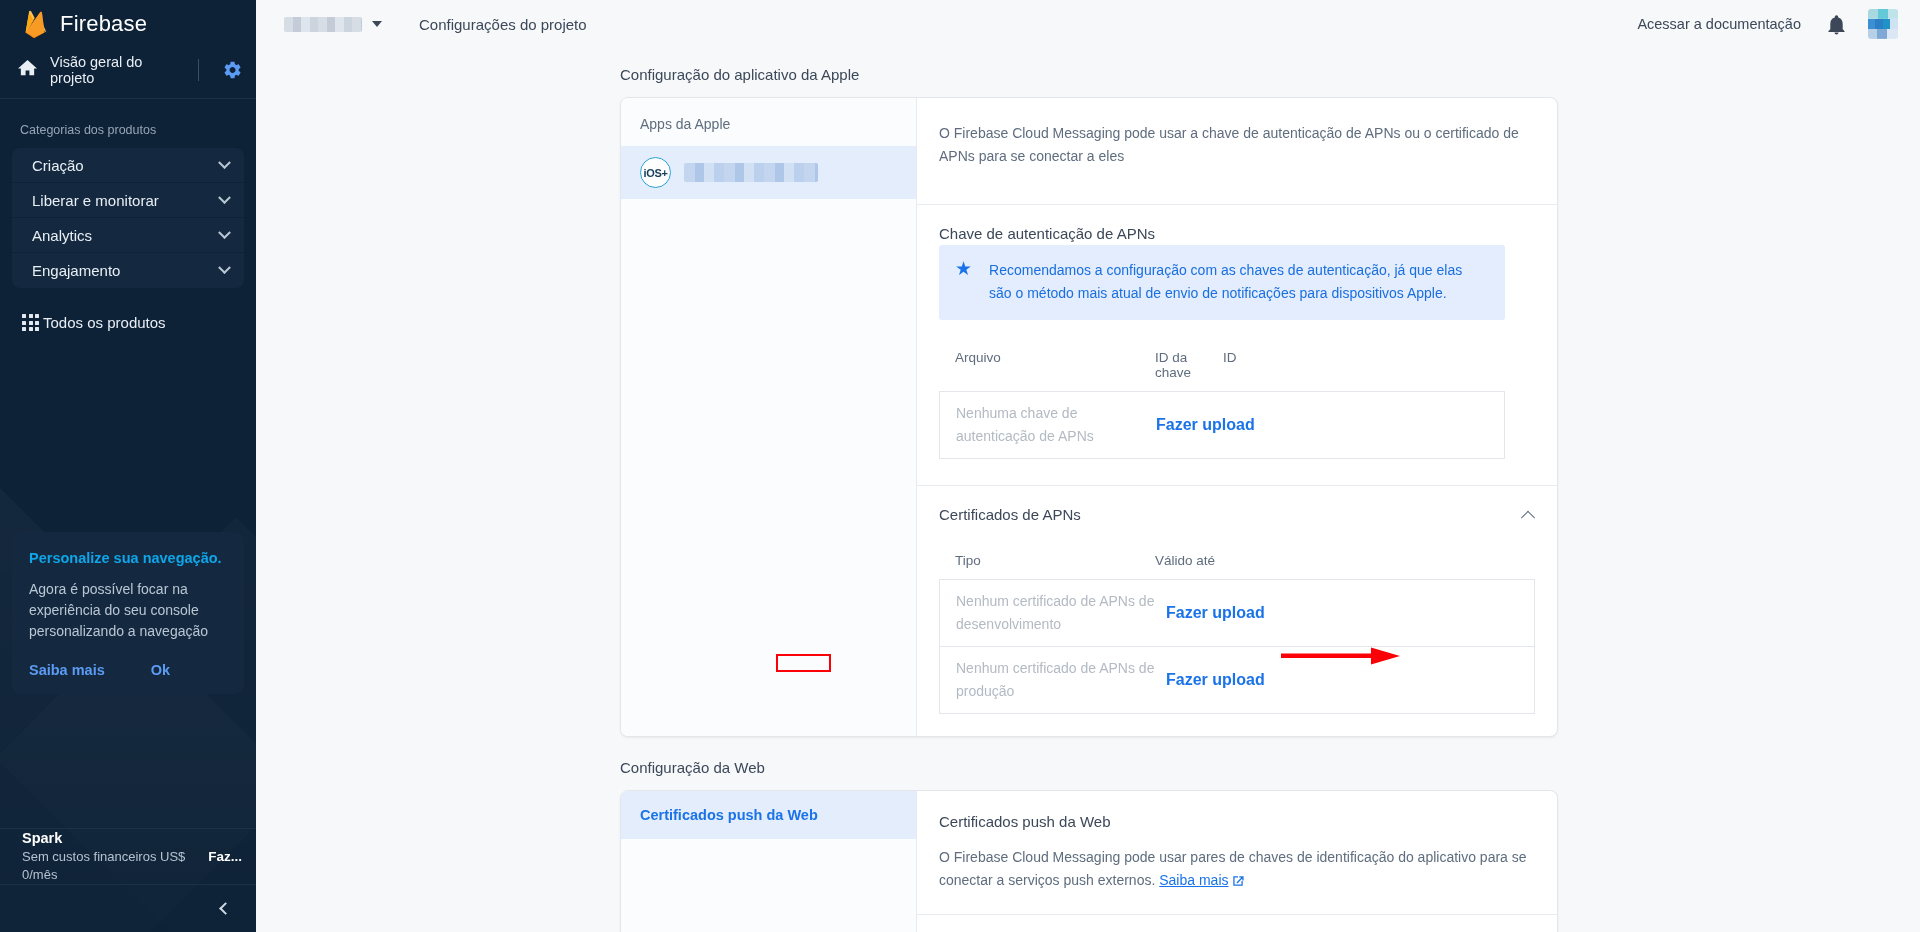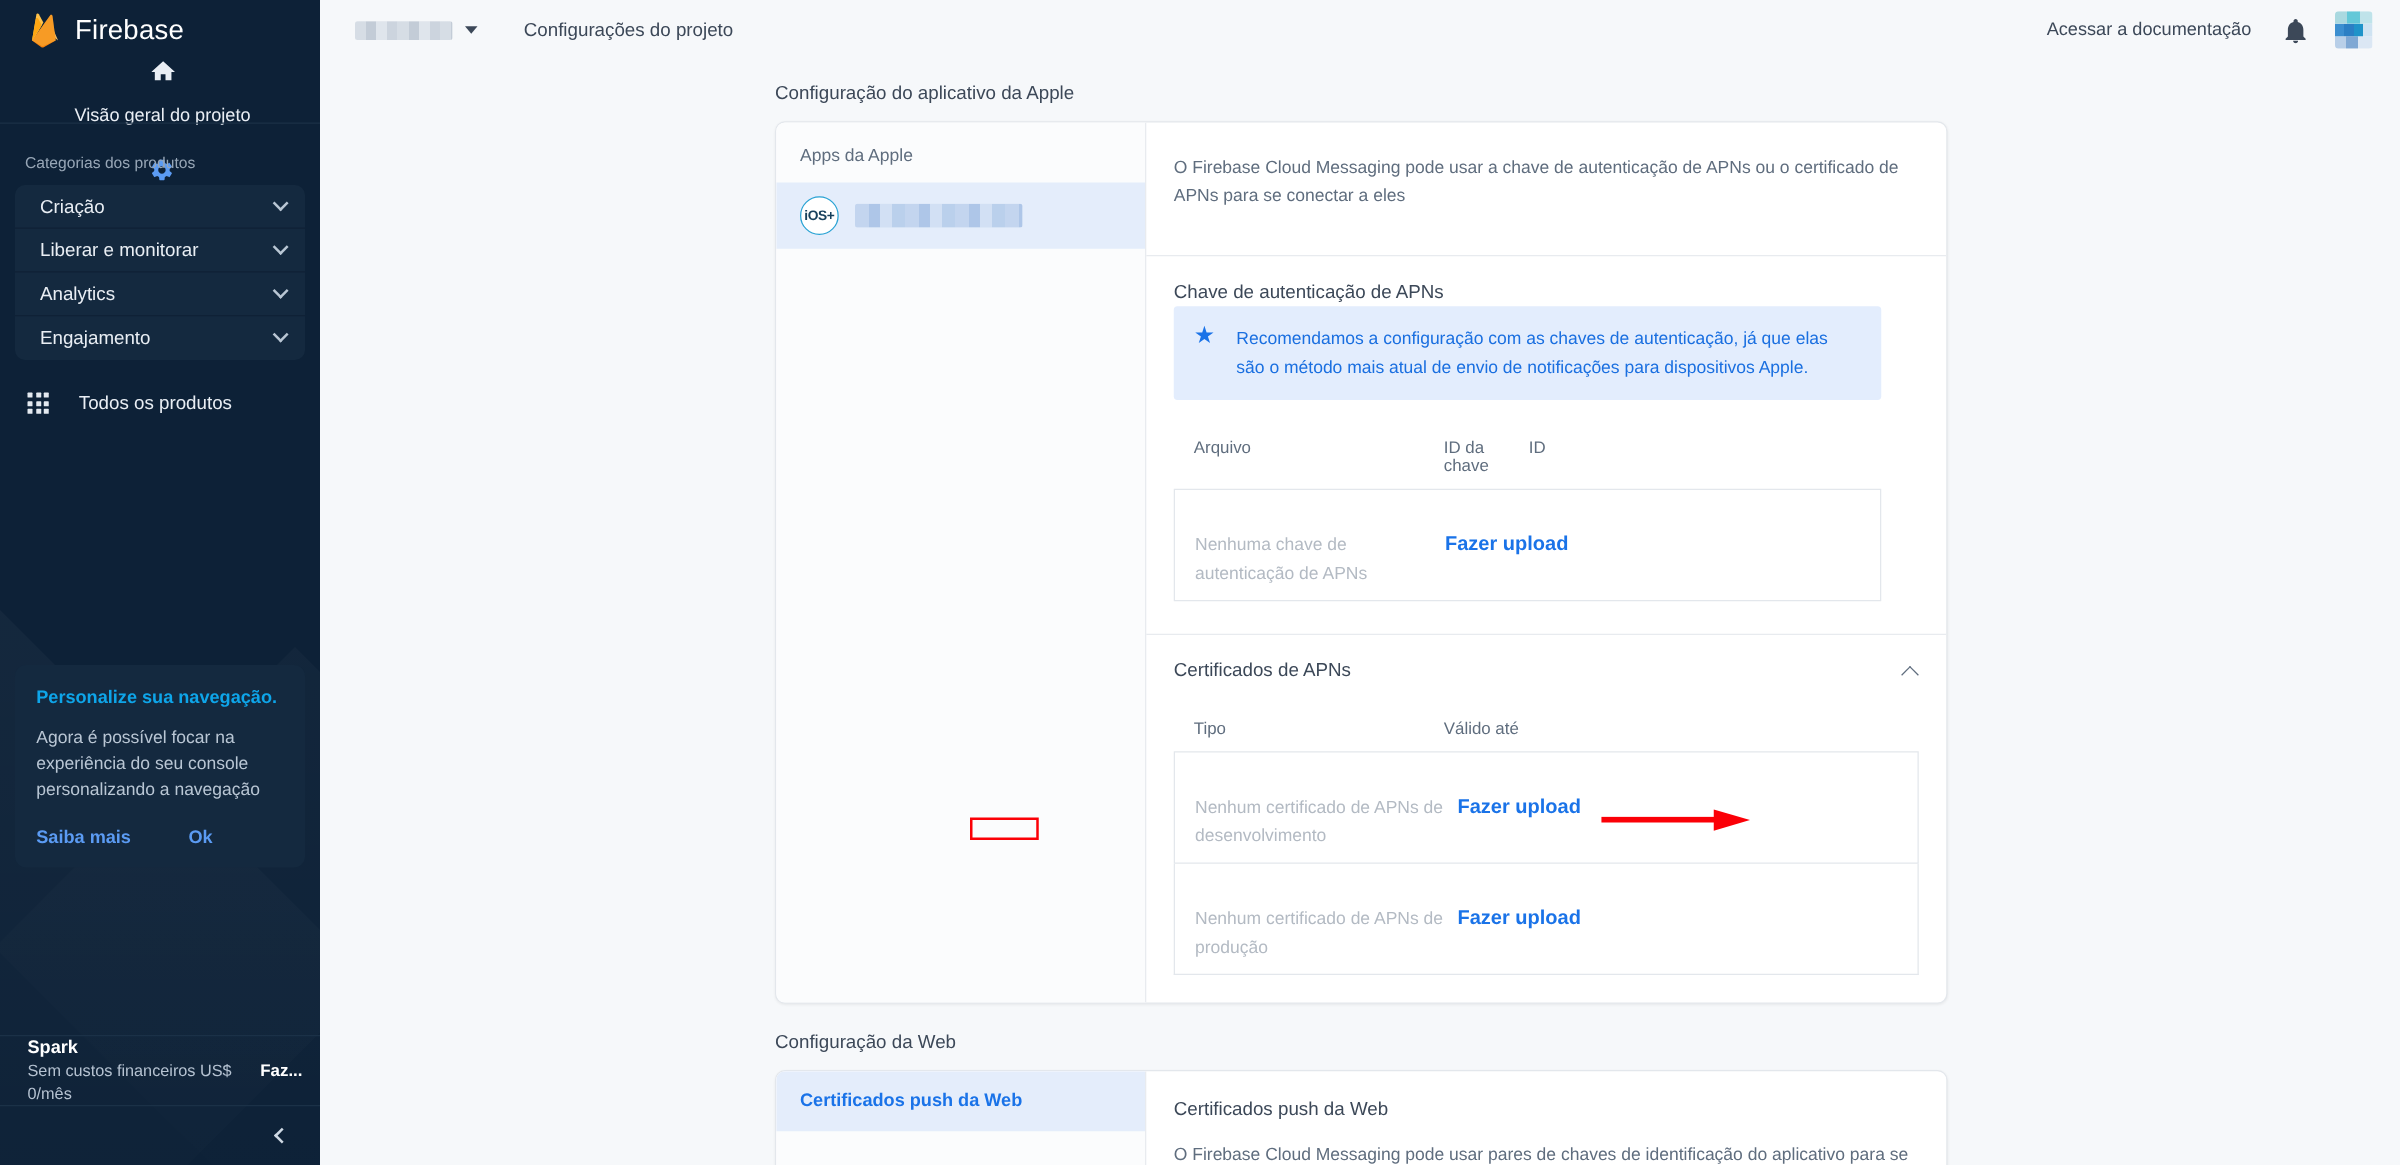--- a/index.html
+++ b/index.html
@@ -78,21 +78,21 @@
     pointer-events: none;
   }
   .sidebar::after {
     content: ""; position: absolute; right: -150px; top: 540px;
     width: 340px; height: 340px; transform: rotate(45deg);
     background: linear-gradient(135deg, rgba(255,255,255,.022), rgba(255,255,255,0));
     pointer-events: none;
   }
   .overview-row {
     position: relative; display: flex; align-items: center; height: 44px;
-    padding: 0 14px 0 18px; gap: 13px; cursor: pointer; z-index: 2; flex-direction: column;
+    padding: 0 14px 0 18px; gap: 13px; cursor: pointer; z-index: 2;
   }
   .overview-label { font-size: 14.5px; color: #e9eef4; flex: 1; }
   .vdiv { width: 1px; height: 22px; background: #3a4e63; margin-right: 12px; }
   .gear { cursor: pointer; display: flex; }
   .sb-sep { position: relative; height: 1px; background: #1b3147; margin-top: 6px; z-index: 2; }
 
   .cat-head {
     position: relative; z-index: 2;
     font-size: 12.5px; color: #97a6b6; padding: 24px 0 11px 20px;
   }
@@ -106,21 +106,21 @@
     border-bottom: 1px solid #0f2136;
   }
   .cat-item:last-child { border-bottom: none; }
   .cat-name { flex: 1; font-size: 15px; color: #e9eef4; }
   .chev-d {
     width: 9px; height: 9px; border-right: 2px solid #b9c6d4;
     border-bottom: 2px solid #b9c6d4; transform: rotate(45deg) translate(-2px,-2px);
   }
   .all-prod {
     position: relative; z-index: 2;
-    display: flex; align-items: center; gap: 24px;
+    display: flex; align-items: center; gap: 4px;
     padding: 26px 0 0 22px; cursor: pointer;
   }
   .grid-ic { width: 17px; height: 17px; display: grid;
     grid-template-columns: repeat(3, 1fr); grid-template-rows: repeat(3, 1fr); gap: 2.5px; }
   .grid-ic i { background: #e3e9f0; border-radius: .5px; display: block; }
   .all-prod-label { font-size: 15px; color: #e9eef4; }
 
   
   .promo {
     position: absolute; left: 12px; top: 484px; width: 232px;
@@ -212,21 +212,21 @@
   .banner-txt { font-size: 14px; color: #1a6fe0; line-height: 23px; }
 
   .tbl { margin: 30px 22px 0 22px; }
   .tbl-head { display: flex; padding: 0 0 11px 16px; }
   .th { font-size: 13.5px; color: #5f6d7e; }
   .row {
     display: flex; align-items: center; min-height: 58px;
     border: 1px solid #e3e7ec; padding: 10px 0 10px 16px;
   }
   .row + .row { border-top: none; }
-  .cell-empty { font-size: 14px; color: #b3bac3; line-height: 23px; flex: 1; margin-top: 22px; }
+  .cell-empty { font-size: 14px; color: #b3bac3; line-height: 23px; flex: 1; }
   .upload {
     font-size: 16px; color: #1a73e8; font-weight: 700;
     padding-right: 24px; cursor: pointer; white-space: nowrap;
   }
   .sec-hdr {
     display: flex; align-items: center; border-top: 1px solid #e8ebef;
     padding: 20px 24px 0 22px; margin-top: 26px;
   }
   .sec-hdr-title { flex: 1; font-size: 15px; color: #3c4858; }
   .chev-up {

